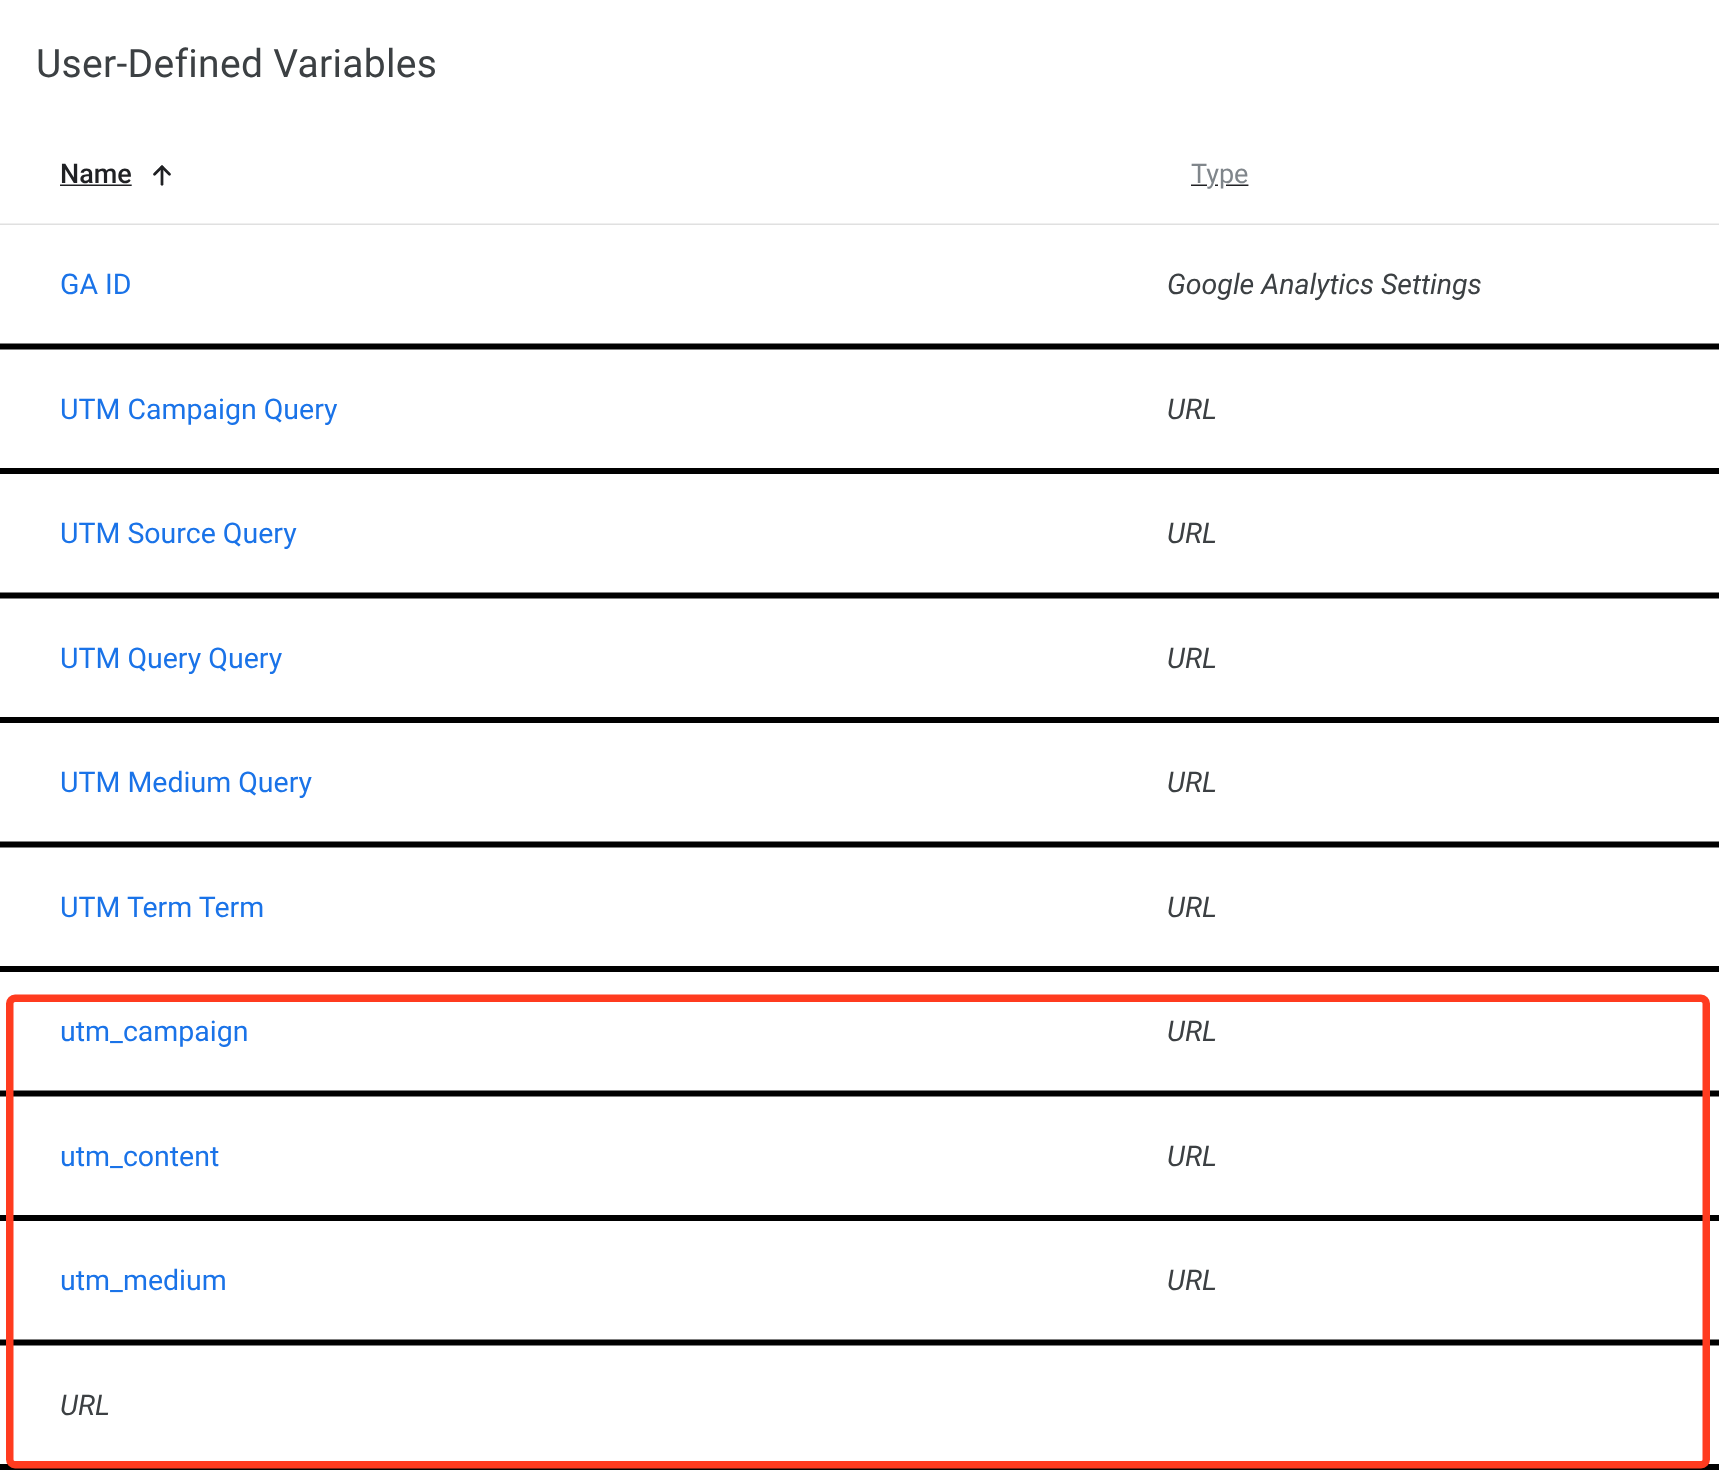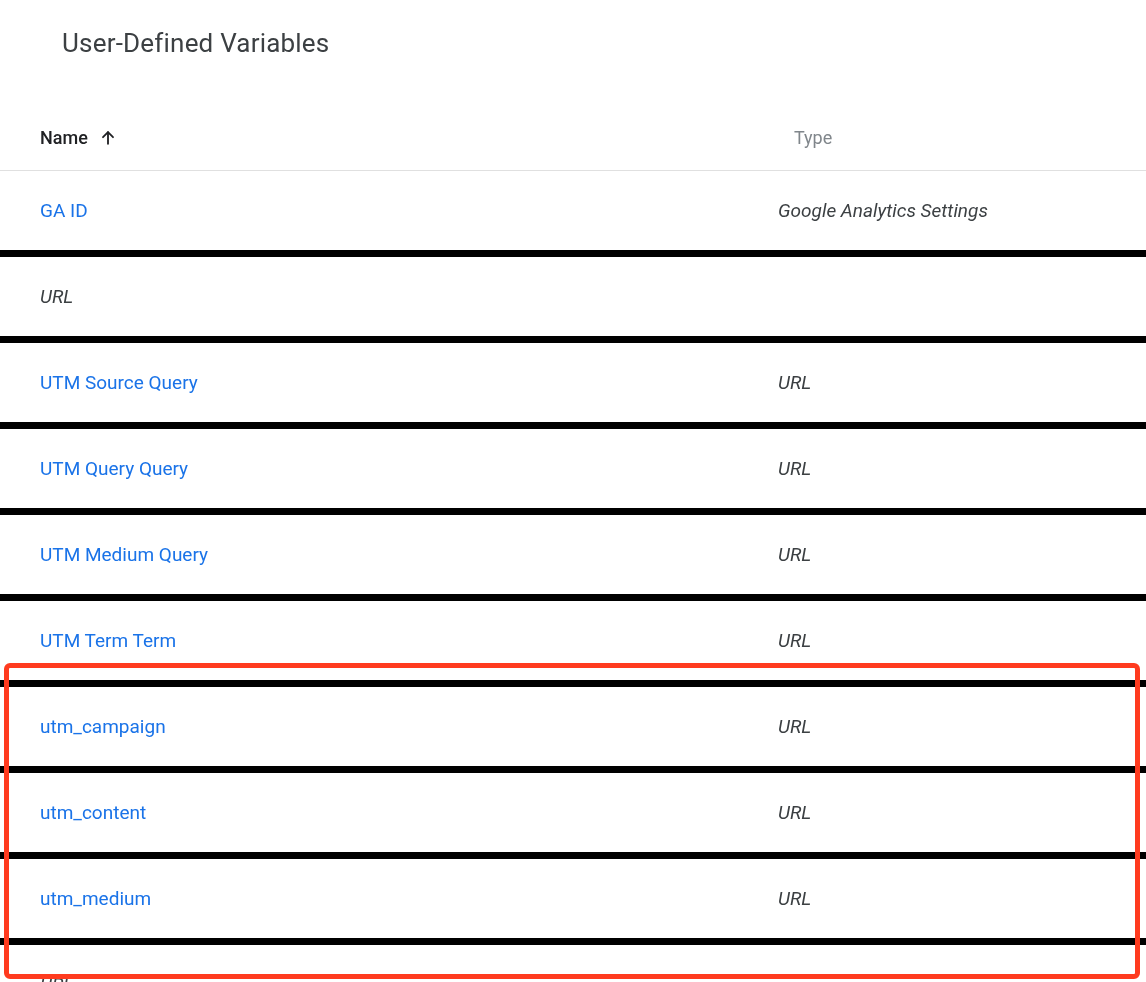--- a/index.html
+++ b/index.html
@@ -14,33 +14,34 @@
       height: 982px;
       color: #202124;
     }
     .container {
       padding: 28px 0 0 0;
     }
     .section-title {
       font-size: 26px;
       font-weight: 400;
       color: #3c4043;
-      padding-left: 62px;
-      margin-bottom: 69px;
+      padding-left: 24px;
+      margin-bottom: 48px;
       letter-spacing: 0.2px;
     }
     .table {
       width: 100%;
     }
     .table-header {
       display: flex;
       padding: 0 40px;
       padding-bottom: 22px;
       border-bottom: 1px solid #e0e0e0;
       align-items: center;
+      text-decoration: underline;
     }
     .col-name {
       flex: 0 0 738px;
       display: flex;
       align-items: center;
       gap: 10px;
     }
     .col-type {
       flex: 1;
     }
@@ -60,21 +61,21 @@
       align-items: center;
       justify-content: center;
     }
     .sort-arrow svg {
       width: 20px;
       height: 20px;
     }
     .table-row {
       display: flex;
       padding: 28px 40px;
-      border-bottom: 7px solid #000000;
+      border-bottom: 4px solid #000000;
       align-items: center;
     }
     .row-name {
       flex: 0 0 738px;
     }
     .row-type {
       flex: 1;
       font-style: italic;
     }
     .name-link {
@@ -126,20 +127,21 @@
           <span class="header-label-type">Type</span>
         </div>
       </div>
 
       <div class="table-row">
         <div class="row-name"><a class="name-link">GA ID</a></div>
         <div class="row-type"><span class="type-text">Google Analytics Settings</span></div>
       </div>
 
       <div class="table-row">
+        <div class="row-name"><a class="name-link">UTM Campaign Query</a></div>
         <div class="row-type"><span class="type-text">URL</span></div>
       </div>
 
       <div class="table-row">
         <div class="row-name"><a class="name-link">UTM Source Query</a></div>
         <div class="row-type"><span class="type-text">URL</span></div>
       </div>
 
       <div class="table-row">
         <div class="row-name"><a class="name-link">UTM Query Query</a></div>

